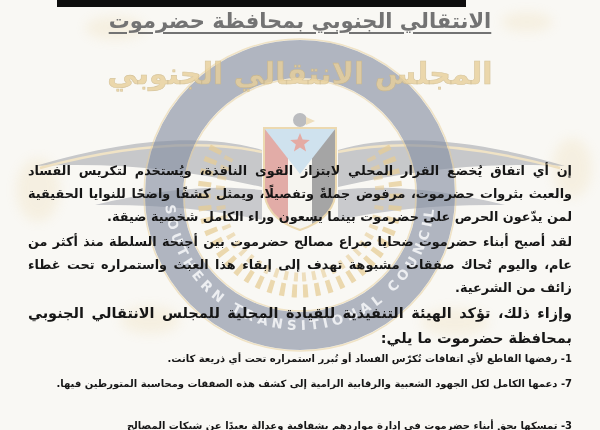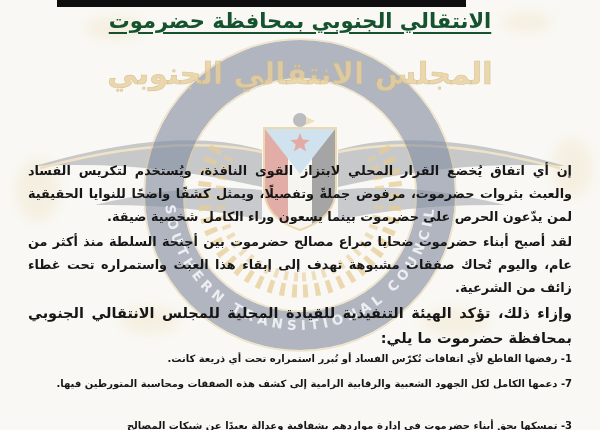--- a/index.html
+++ b/index.html
@@ -19,21 +19,21 @@
   .content{
     position:absolute;left:0;top:0;width:600px;height:430px;
     direction:rtl;color:#161616;font-weight:bold;
   }
   .topbar{
     position:absolute;top:0;left:57px;width:409px;height:7px;
     background:#0e0e0e;
   }
   .doc-title{
     position:absolute;top:9px;left:0;right:0;
-    text-align:center;font-size:21px;font-weight:bold;color:#14532d;
+    text-align:center;font-size:21px;font-weight:bold;color:#737373;
     letter-spacing:0;
   }
   .doc-title span{
     text-decoration:underline;
     text-decoration-thickness:2px;
     text-underline-offset:4px;
   }
   .para{
     position:absolute;left:28px;right:28px;
     font-size:12.8px;line-height:23px;

